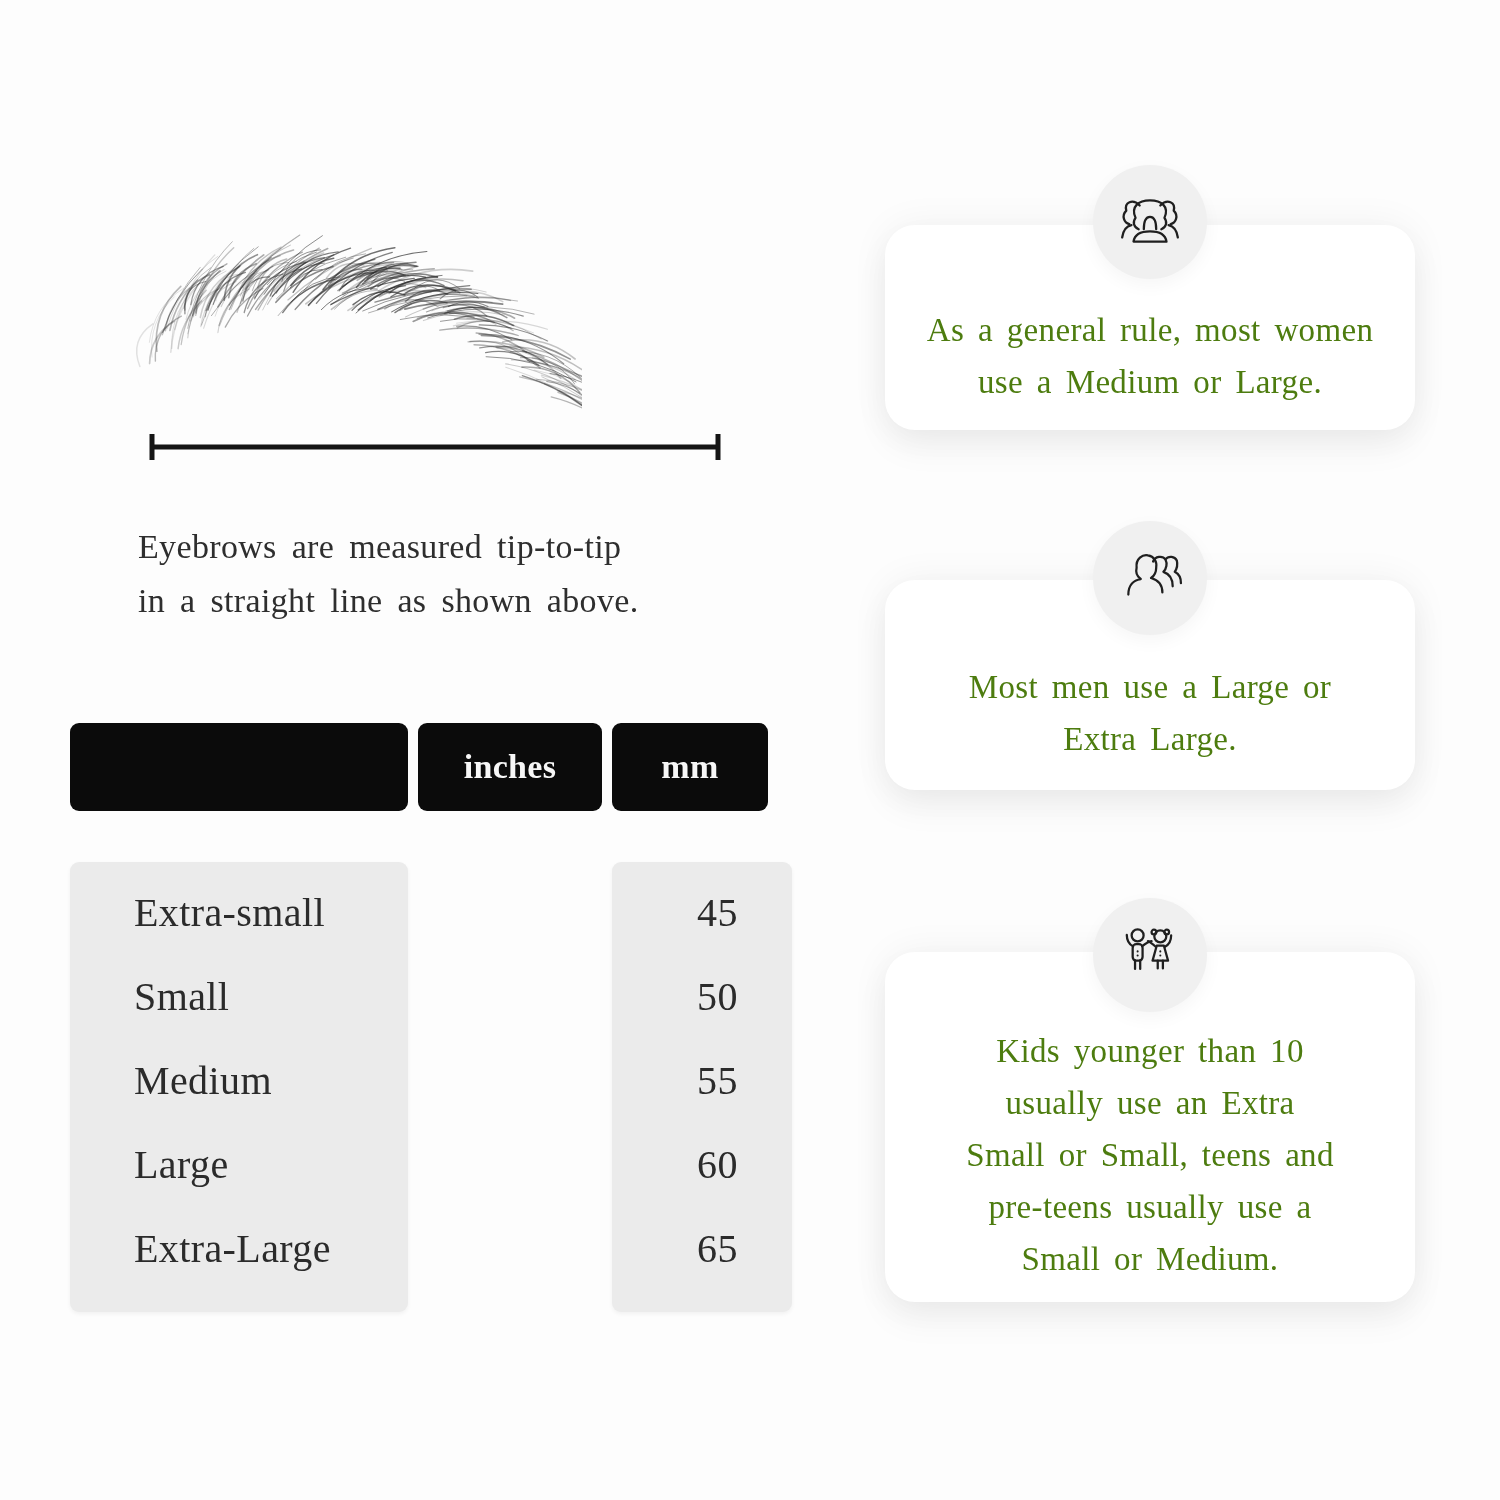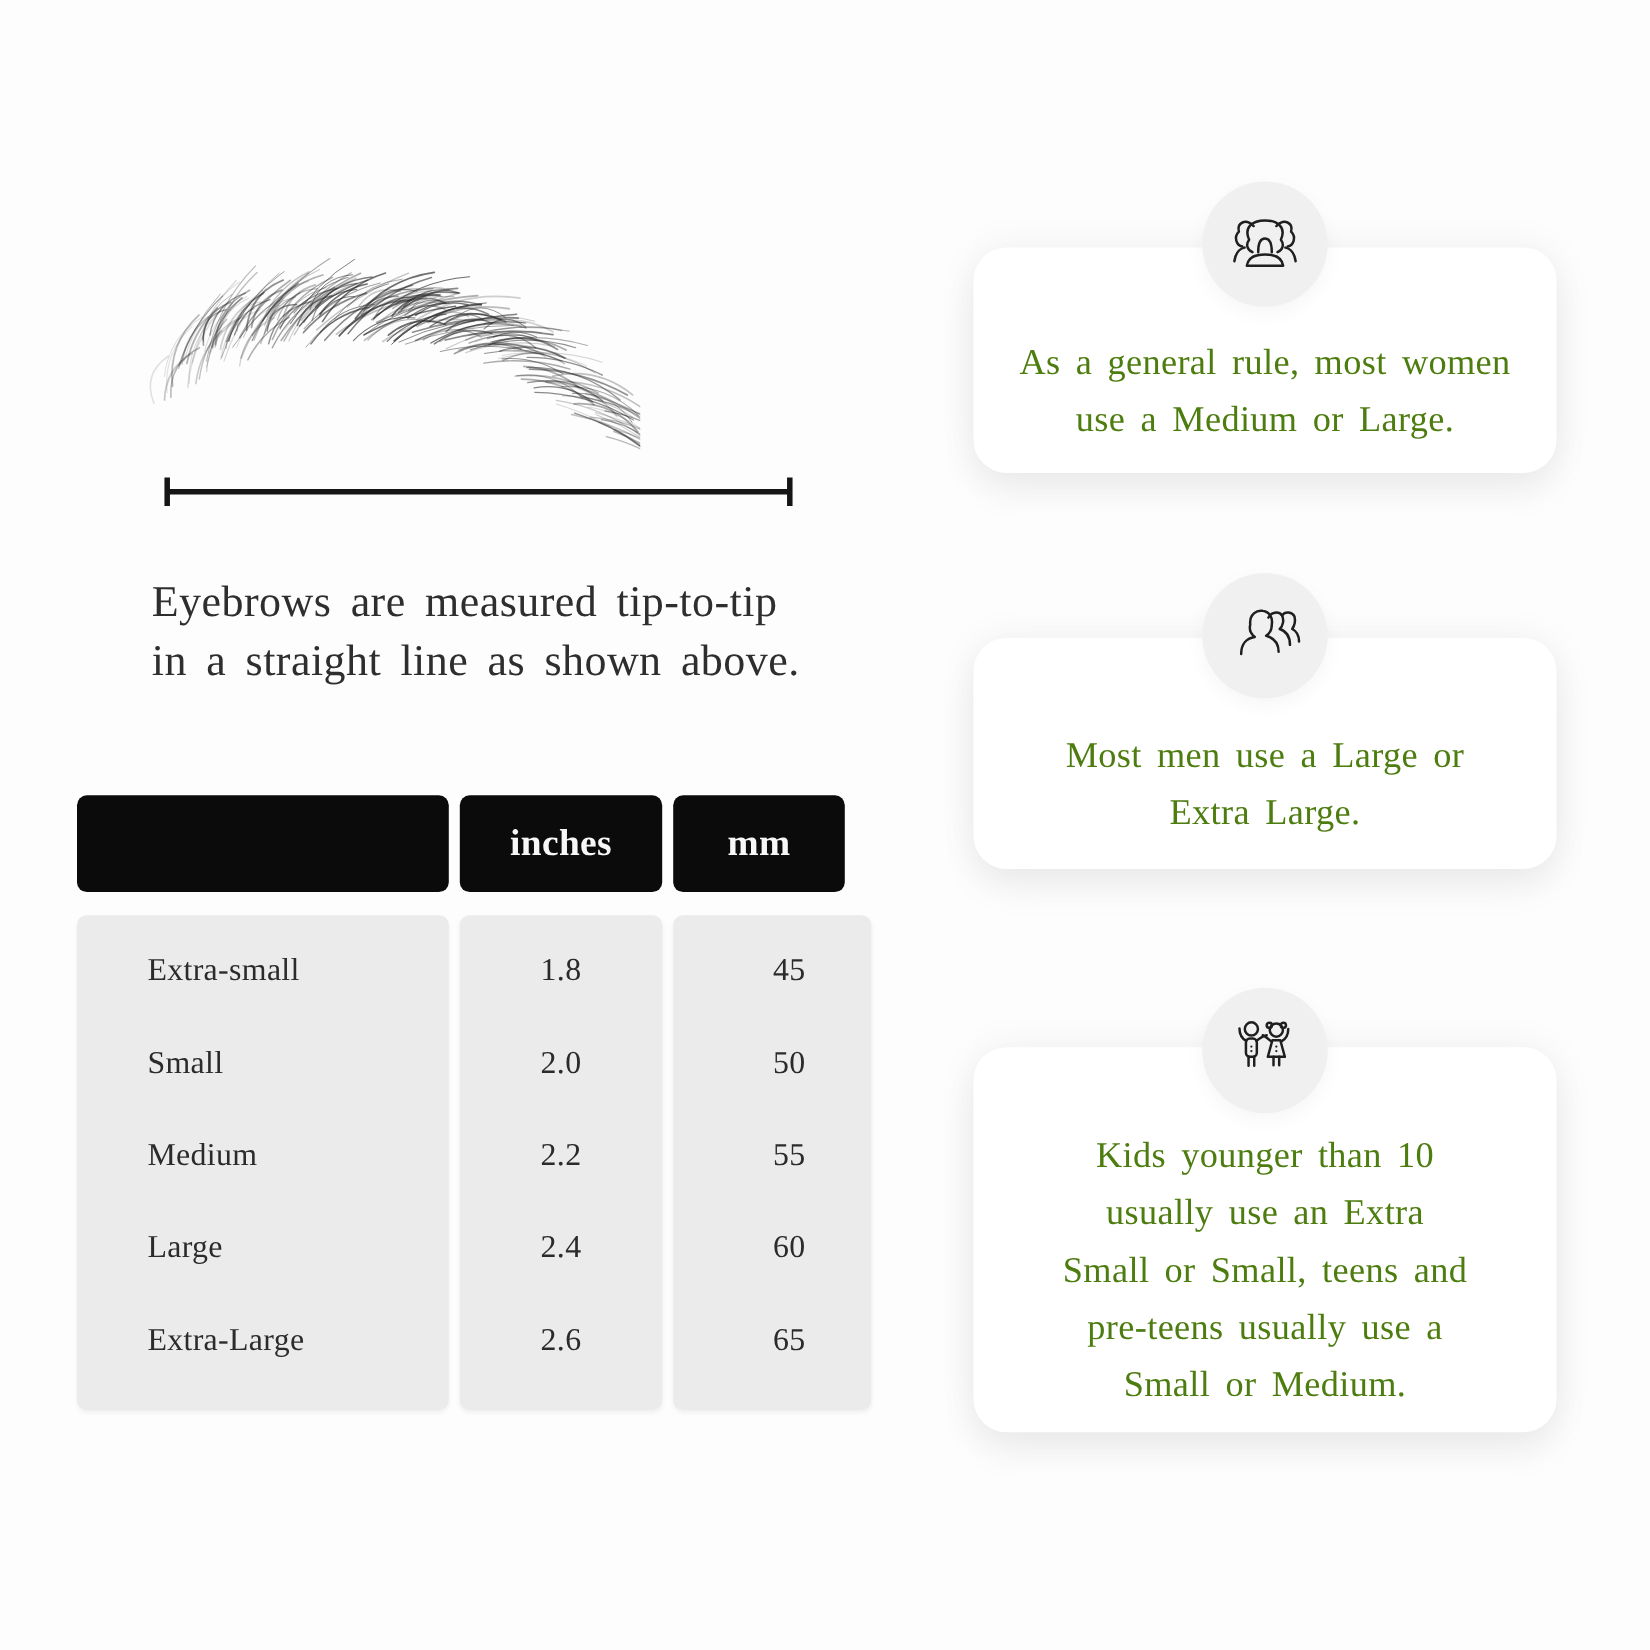--- a/index.html
+++ b/index.html
@@ -11,40 +11,40 @@
     color:#2b2b2b;
     -webkit-font-smoothing:antialiased;
   }
   .stage{position:relative;width:1500px;height:1500px;overflow:hidden;}
 
   
   .eyebrow-svg{position:absolute;left:112px;top:232px;width:470px;height:200px;}
   .measure-line-svg{position:absolute;left:140px;top:430px;width:590px;height:34px;}
   .caption{
     position:absolute;left:138px;top:520px;width:660px;
-    font-size:40px;line-height:54px;color:#2e2e2e;
+    font-size:34px;line-height:54px;color:#2e2e2e;
     white-space:pre-line;letter-spacing:.01em;word-spacing:.18em;
   }
 
   
   .thead-cell{
     position:absolute;top:723px;height:88px;
     background:#0b0b0b;border-radius:9px;
     display:flex;align-items:center;justify-content:center;
     color:#f7f7f7;font-size:34px;letter-spacing:.01em;font-weight:bold;
   }
   .h1{left:70px;width:338px;}
   .h2{left:418px;width:184px;}
   .h3{left:612px;width:156px;}
   .tbody-panel{
-    position:absolute;top:832px;height:450px;
+    position:absolute;top:862px;height:450px;
     background:#ebebeb;border-radius:9px;
     box-sizing:border-box;padding-top:8px;
     box-shadow:0 2px 4px rgba(0,0,0,.05);
-    font-size:29px;color:#2b2b2b;
+    font-size:40px;color:#2b2b2b;
   }
   .b1{left:70px;width:338px;padding-left:64px;}
   .b2{left:418px;width:184px;}
   .b3{left:612px;width:180px;padding-left:31px;}
   .trow{height:84px;display:flex;align-items:center;letter-spacing:.01em;}
   .b2 .trow,.b3 .trow{justify-content:center;}
 
   
   .tip-card{
     position:absolute;left:885px;width:530px;
@@ -312,27 +312,20 @@
   <div class="thead-cell h2">inches</div>
   <div class="thead-cell h3">mm</div>
 
   <div class="tbody-panel b1">
     <div class="trow">Extra-small</div>
     <div class="trow">Small</div>
     <div class="trow">Medium</div>
     <div class="trow">Large</div>
     <div class="trow">Extra-Large</div>
   </div>
-  <div class="tbody-panel b2">
-    <div class="trow">1.8</div>
-    <div class="trow">2.0</div>
-    <div class="trow">2.2</div>
-    <div class="trow">2.4</div>
-    <div class="trow">2.6</div>
-  </div>
   <div class="tbody-panel b3">
     <div class="trow">45</div>
     <div class="trow">50</div>
     <div class="trow">55</div>
     <div class="trow">60</div>
     <div class="trow">65</div>
   </div>
 
   <div class="tip-card card1">
     <div class="tip-text">As a general rule, most women

